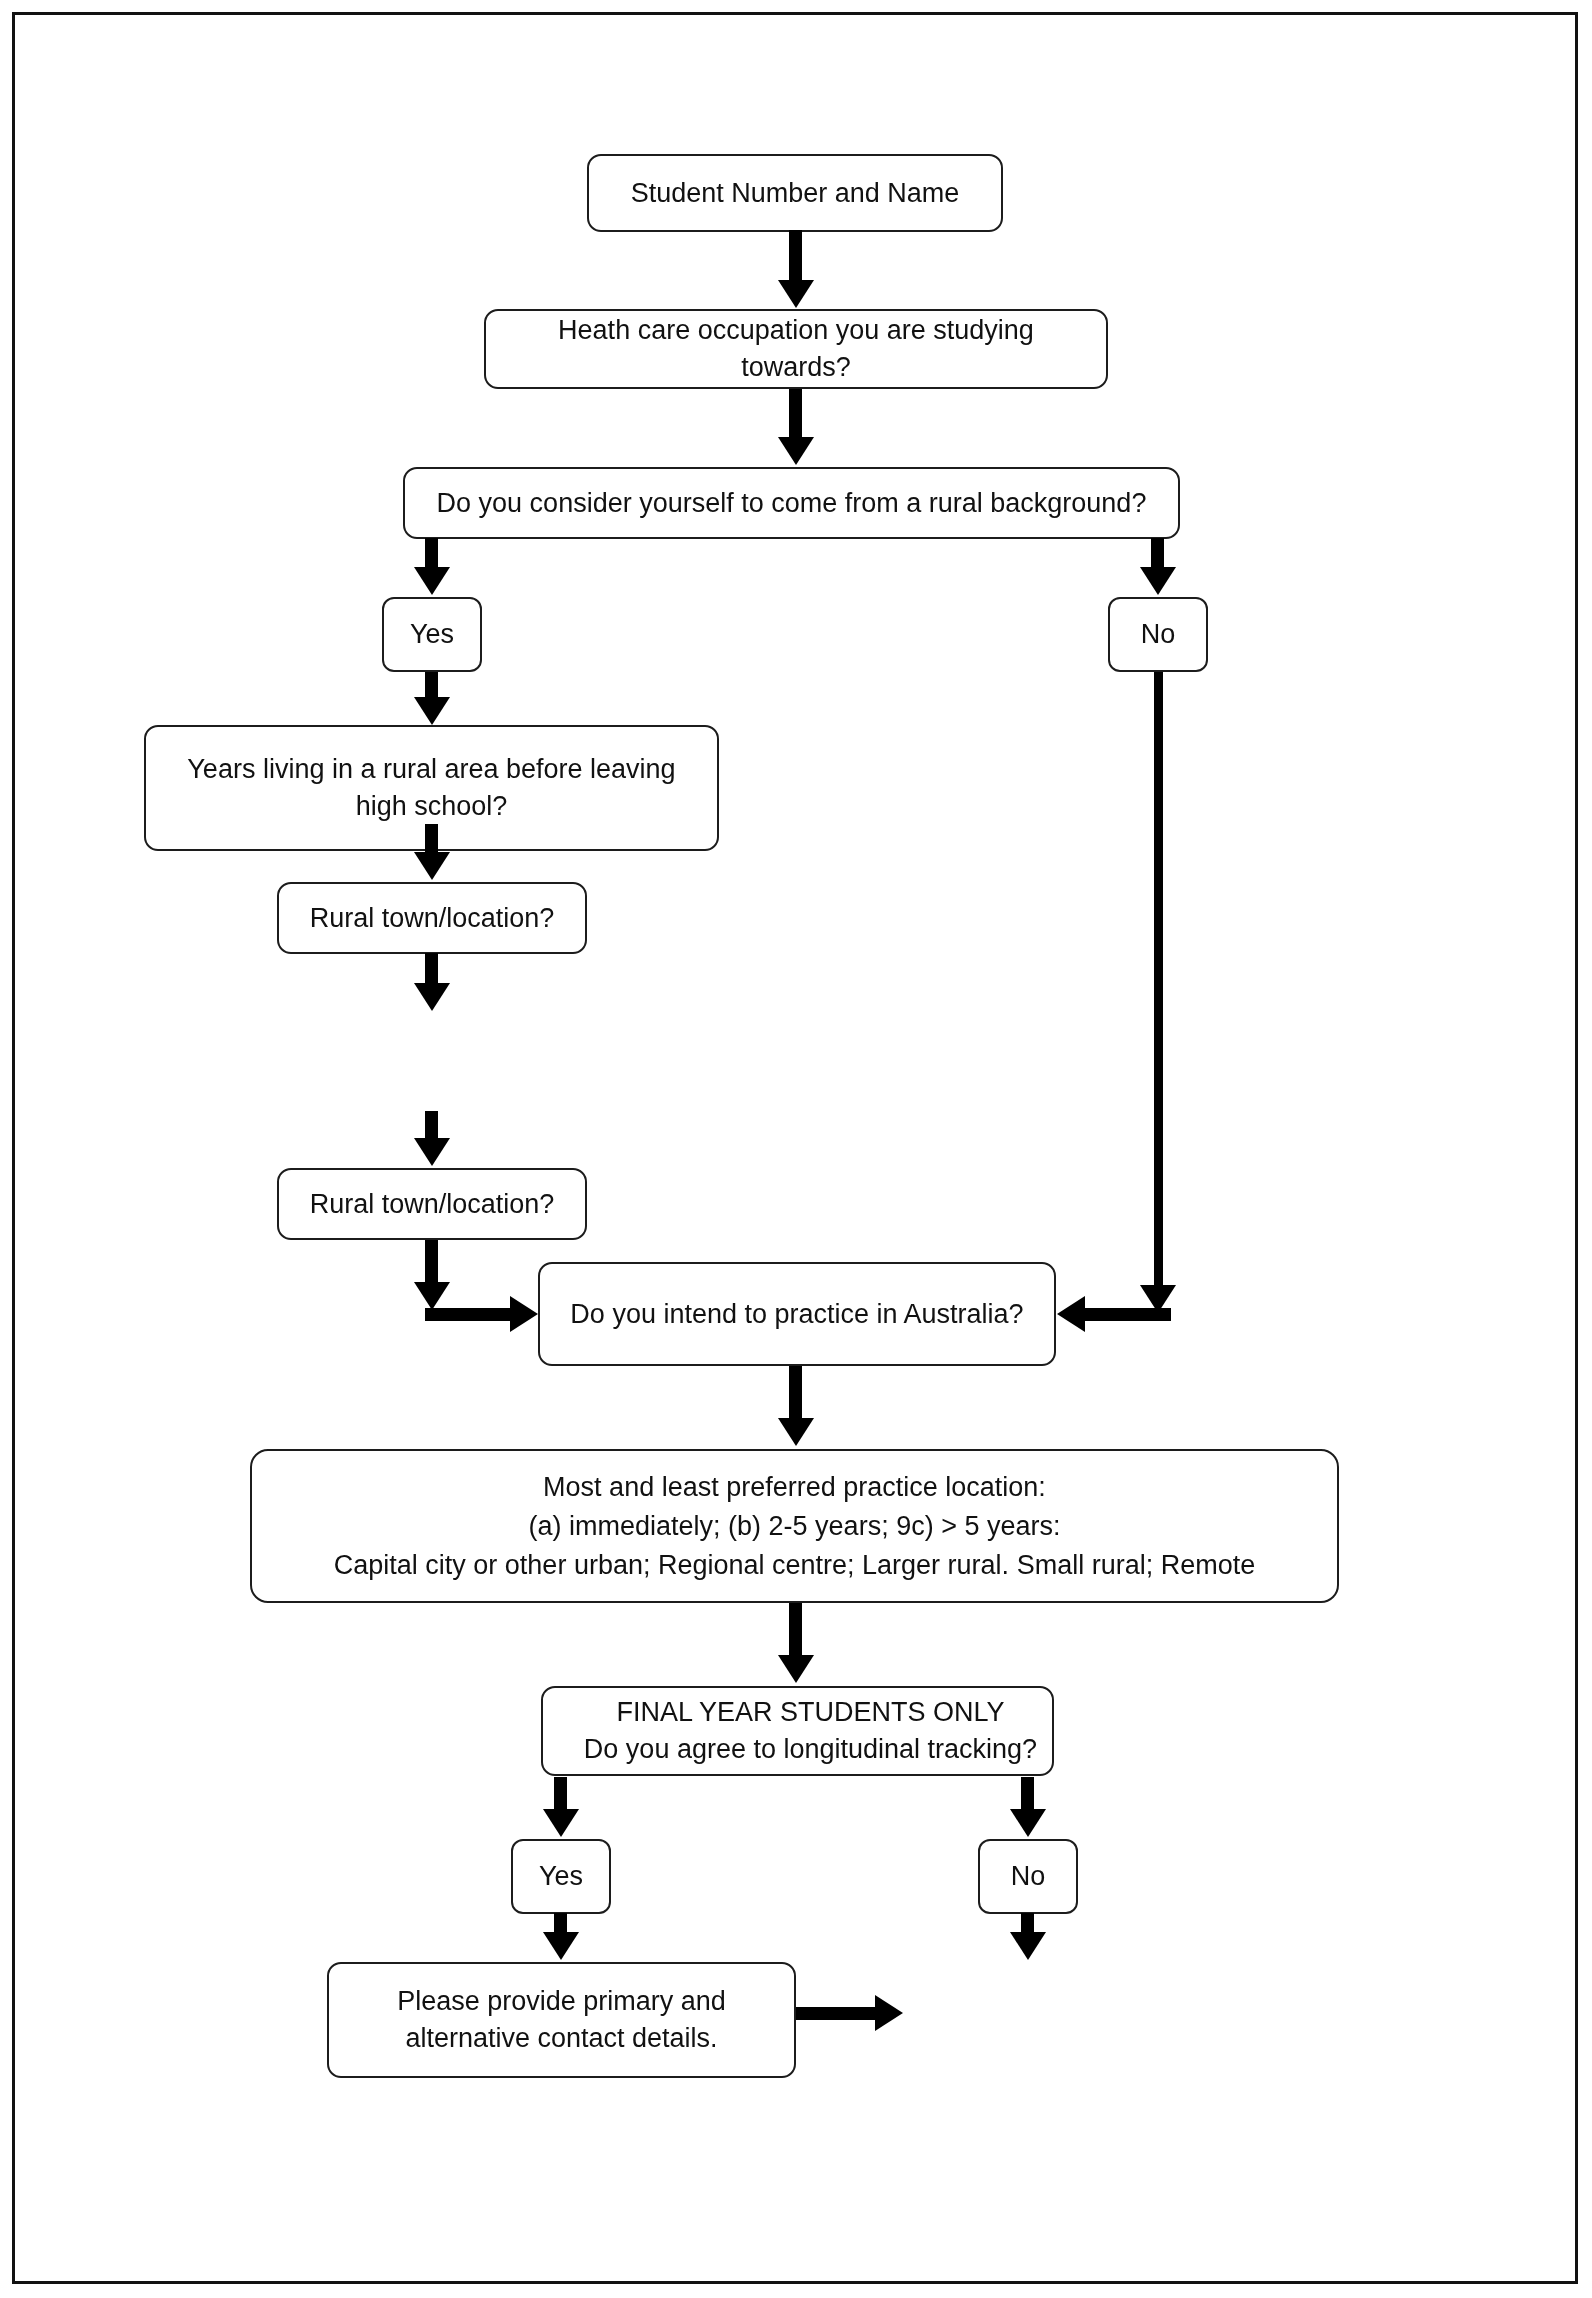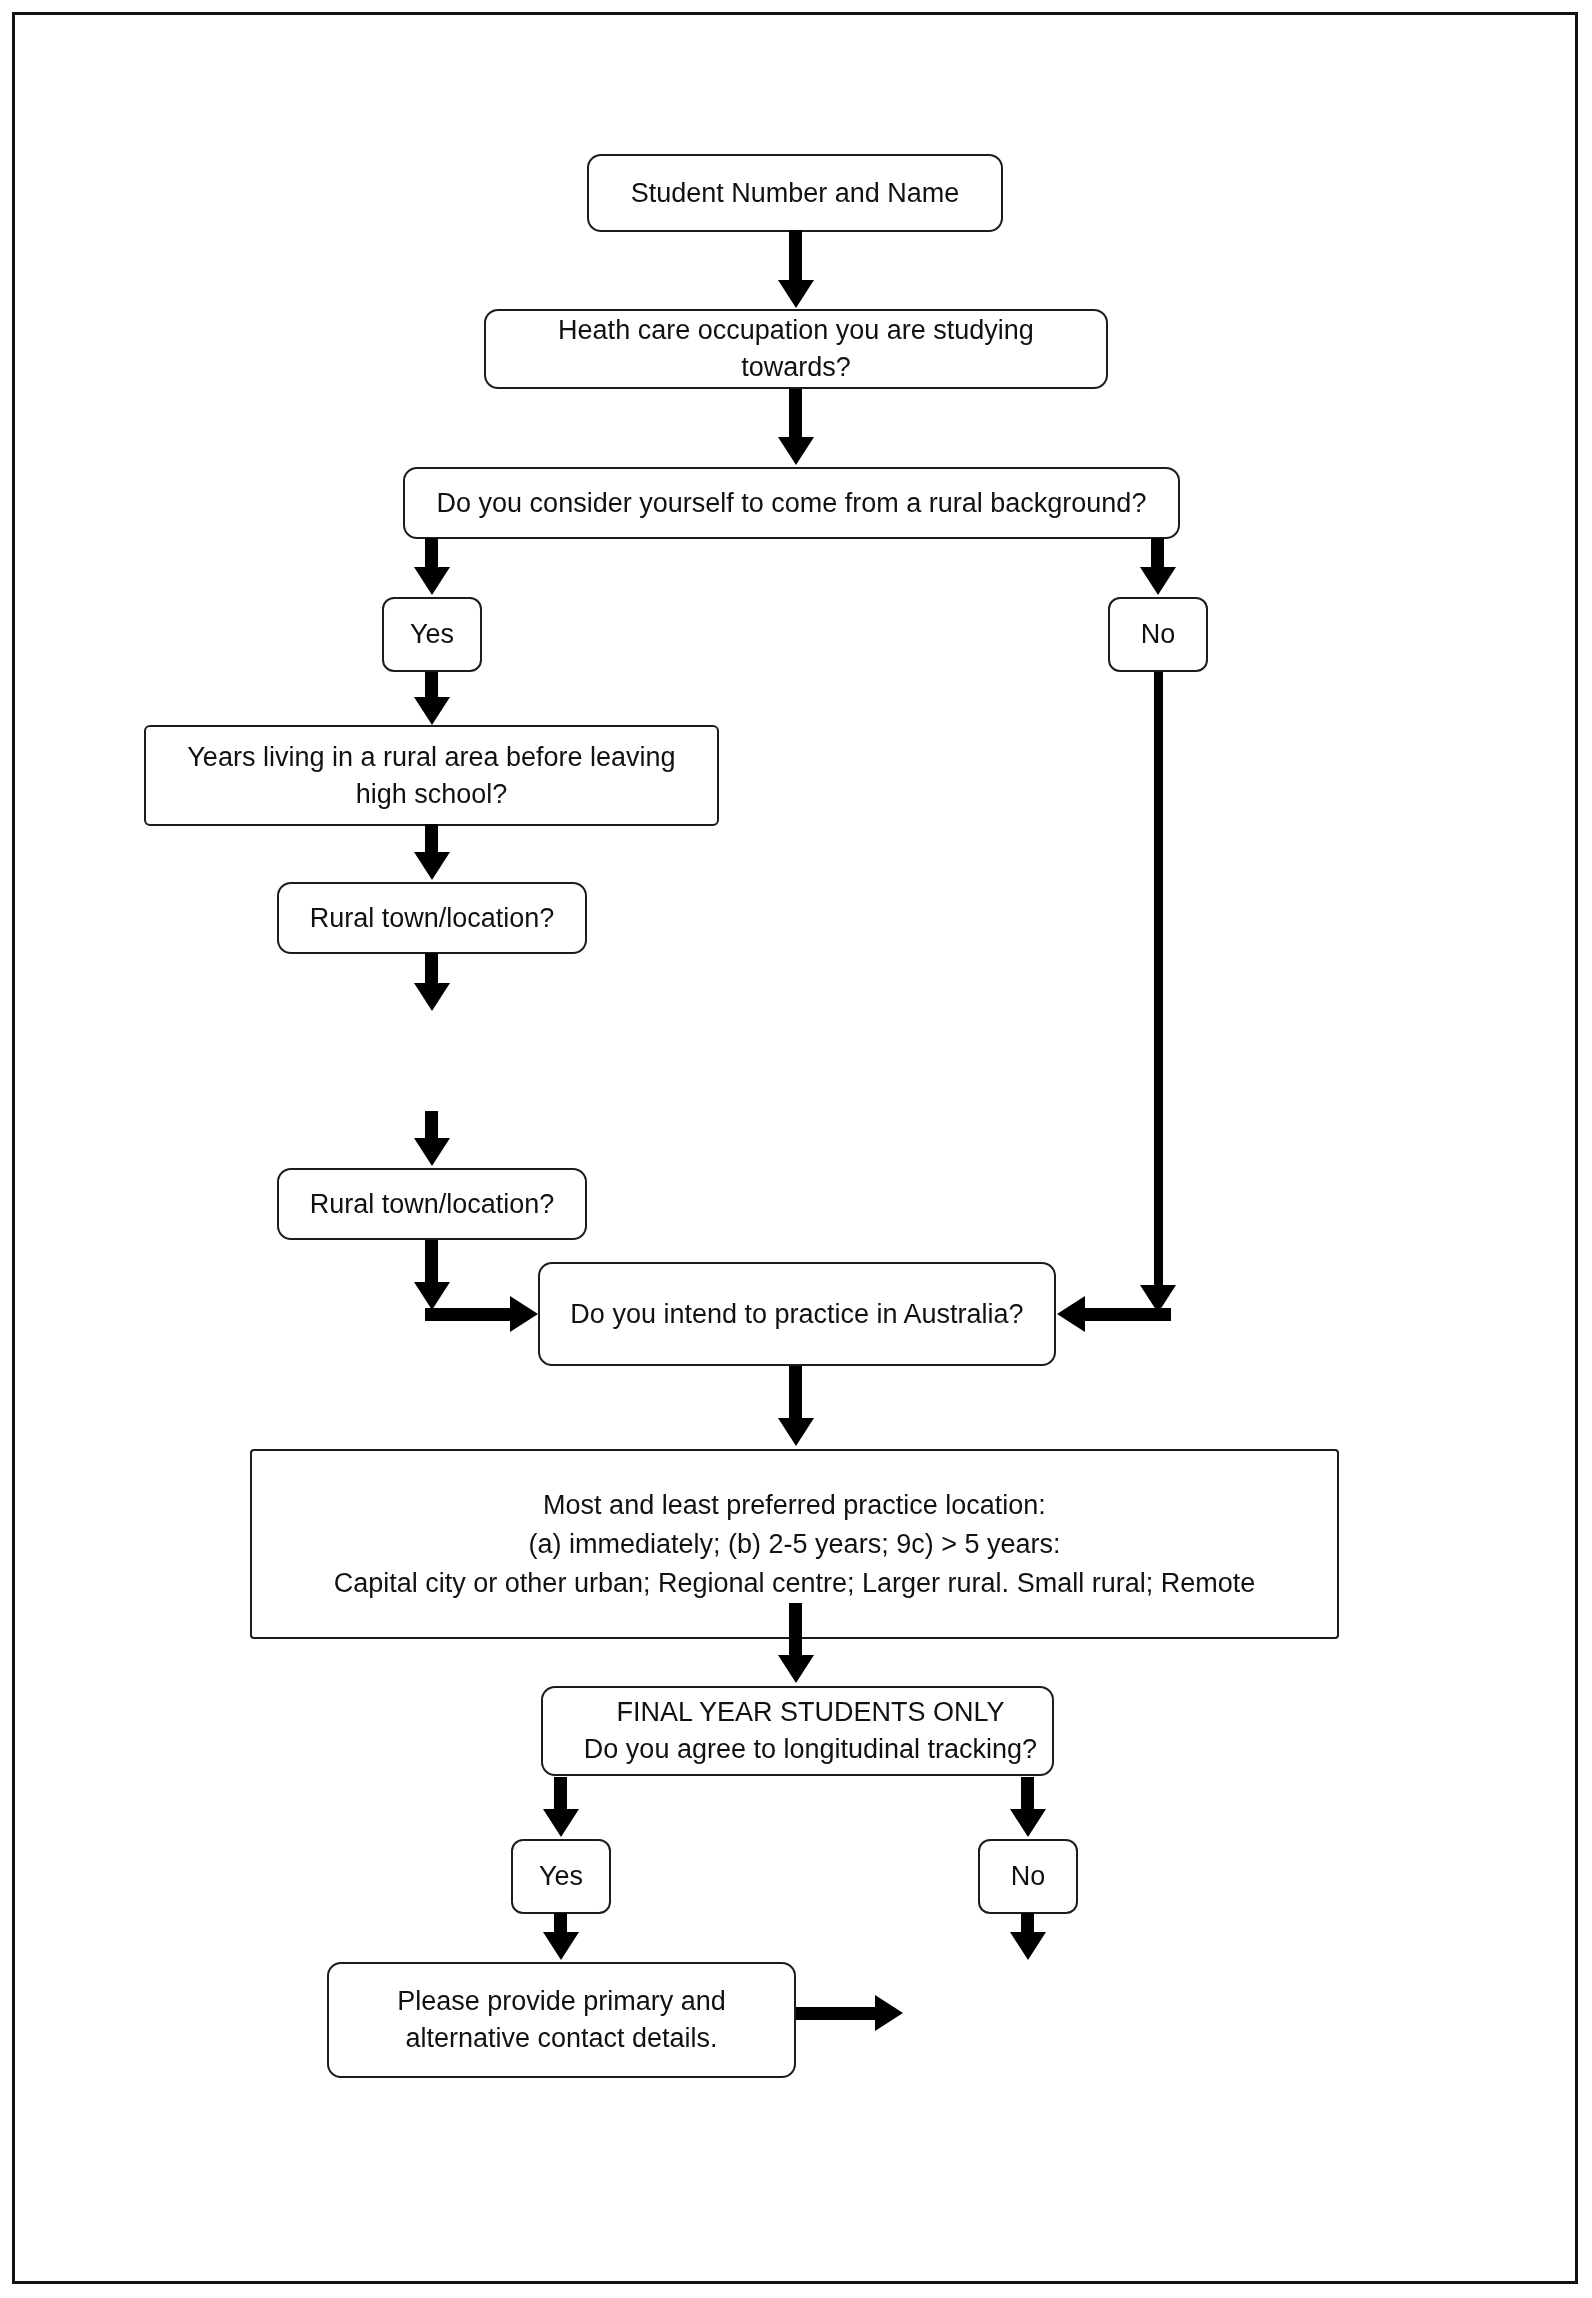--- a/index.html
+++ b/index.html
@@ -57,39 +57,39 @@
   </div>
 
   <div class="node" style="left:382px; top:597px; width:100px; height:75px; border-radius:12px;">
     <div>Yes</div>
   </div>
 
   <div class="node" style="left:1108px; top:597px; width:100px; height:75px; border-radius:12px;">
     <div>No</div>
   </div>
 
-  <div class="node" style="left:144px; top:725px; width:575px; height:101px;border-radius:6px;">
+  <div class="node" style="left:144px; top:725px; width:575px; height:126px;">
     <div>Years living in a rural area before leaving</div>
     <div>high school?</div>
   </div>
 
   <div class="node" style="left:277px; top:882px; width:310px; height:72px;">
     <div>Rural town/location?</div>
   </div>
 
 
   <div class="node" style="left:277px; top:1168px; width:310px; height:72px;">
     <div>Rural town/location?</div>
   </div>
 
   <div class="node" style="left:538px; top:1262px; width:518px; height:104px;">
     <div>Do you intend to practice in Australia?</div>
   </div>
 
-  <div class="node" style="left:250px; top:1449px; width:1089px; height:190px; border-radius:4px; line-height:39px;">
+  <div class="node" style="left:250px; top:1449px; width:1089px; height:154px; border-radius:18px; line-height:39px;">
     <div>Most and least preferred practice location:</div>
     <div>(a) immediately; (b) 2-5 years; 9c) &gt; 5 years:</div>
     <div>Capital city or other urban; Regional centre; Larger rural. Small rural; Remote</div>
   </div>
 
   <div class="node" style="left:541px; top:1686px; width:513px; height:90px;padding-left:40px;">
     <div>FINAL YEAR STUDENTS ONLY</div>
     <div>Do you agree to longitudinal tracking?</div>
   </div>
 

